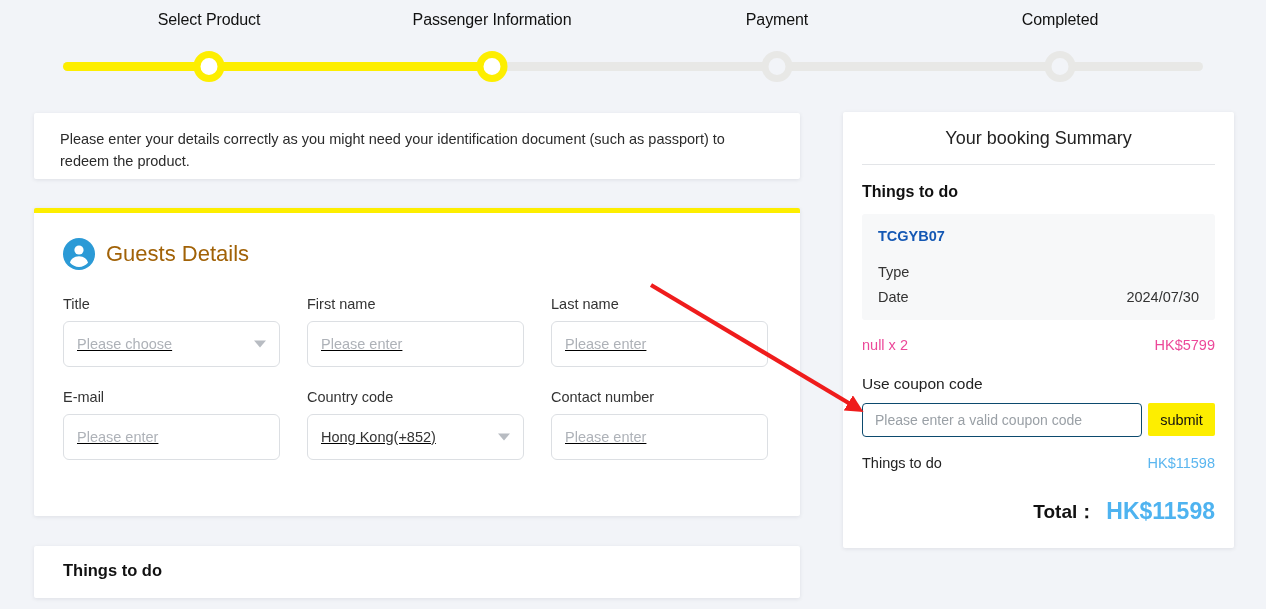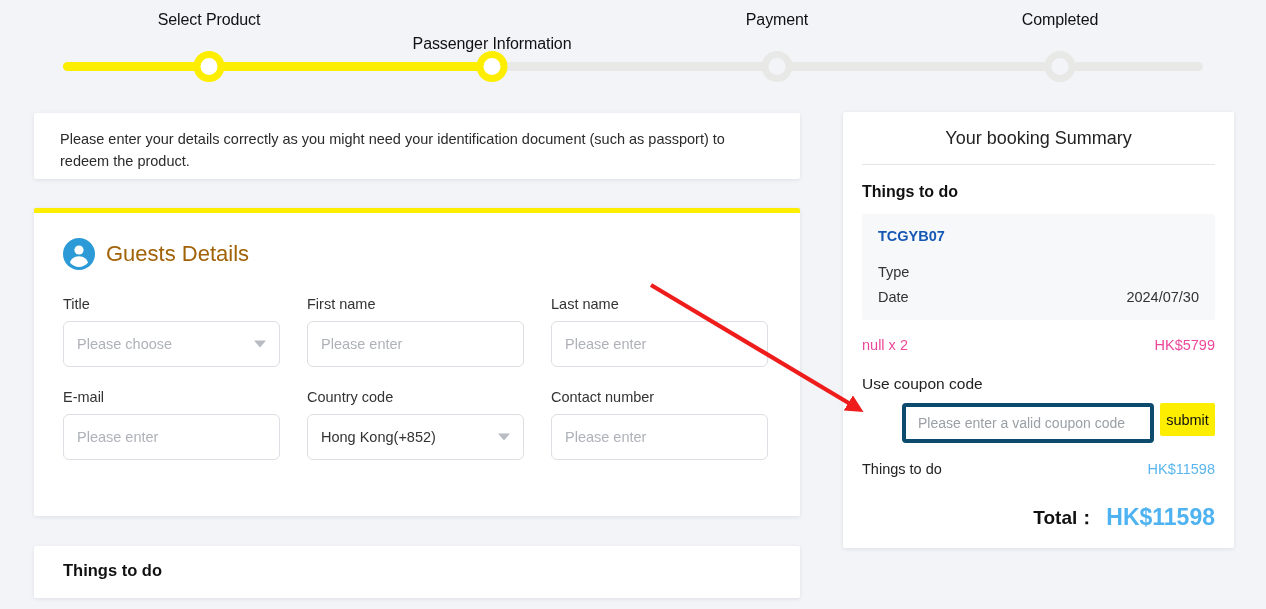--- a/index.html
+++ b/index.html
@@ -138,20 +138,21 @@
   .input-box {
     position: relative;
     height: 46px;
     border: 1px solid #dcdfe3;
     border-radius: 6px;
     background: #ffffff;
     display: flex;
     align-items: center;
     padding: 0 13px;
     font-size: 14.5px;
+    text-decoration: underline;
   }
   .input-box .placeholder { color: #aeb2b8; }
   .input-box .value { color: #333333; }
   .caret-icon {
     position: absolute;
     right: 13px;
     top: 50%;
     transform: translateY(-50%);
     width: 0; height: 0;
     border-left: 6px solid transparent;
@@ -212,32 +213,31 @@
     margin-bottom: 10px;
   }
   .coupon-row {
     display: flex;
     align-items: stretch;
     gap: 6px;
   }
   .coupon-input {
     flex: 1;
     height: 33px;
-    border: 4px solid #0c4a6e;
+    border: 1px solid #0c4a6e;
     border-radius: 4px;
     background: #ffffff;
     display: flex;
     align-items: center;
     padding: 16px 12px;
     font-size: 14px;
     color: #9aa0a6;
-    margin-left: 40px;
   }
   .submit-button {
-    width: 55px;
+    width: 67px;
     height: 33px;
     background: #fdee00;
     border: none;
     border-radius: 2px;
     color: #111111;
     font-size: 14.5px;
     font-family: "Liberation Sans", sans-serif;
     cursor: pointer;
     padding: 0;
   }
@@ -275,21 +275,21 @@
     width: 1266px; height: 609px;
     pointer-events: none;
   }
 </style>
 </head>
 <body>
 
 <div class="stepper">
   <div class="step-labels">
     <div class="step-label" style="left:209px;">Select Product</div>
-    <div class="step-label" style="left:492px;margin-top:24px;">Passenger Information</div>
+    <div class="step-label" style="left:492px;">Passenger Information</div>
     <div class="step-label" style="left:777px;">Payment</div>
     <div class="step-label" style="left:1060px;">Completed</div>
   </div>
   <div class="track"></div>
   <div class="track-fill"></div>
   <div class="node active" style="left:209px;"></div>
   <div class="node active" style="left:492px;"></div>
   <div class="node" style="left:777px;"></div>
   <div class="node" style="left:1060px;"></div>
 </div>

